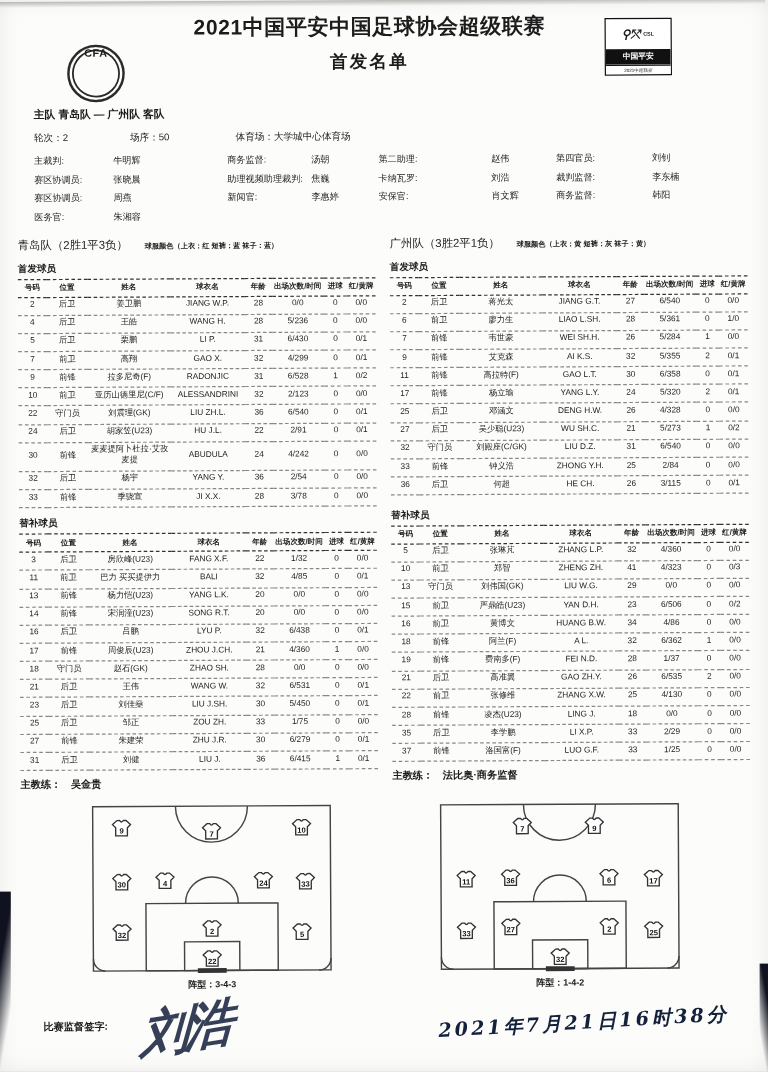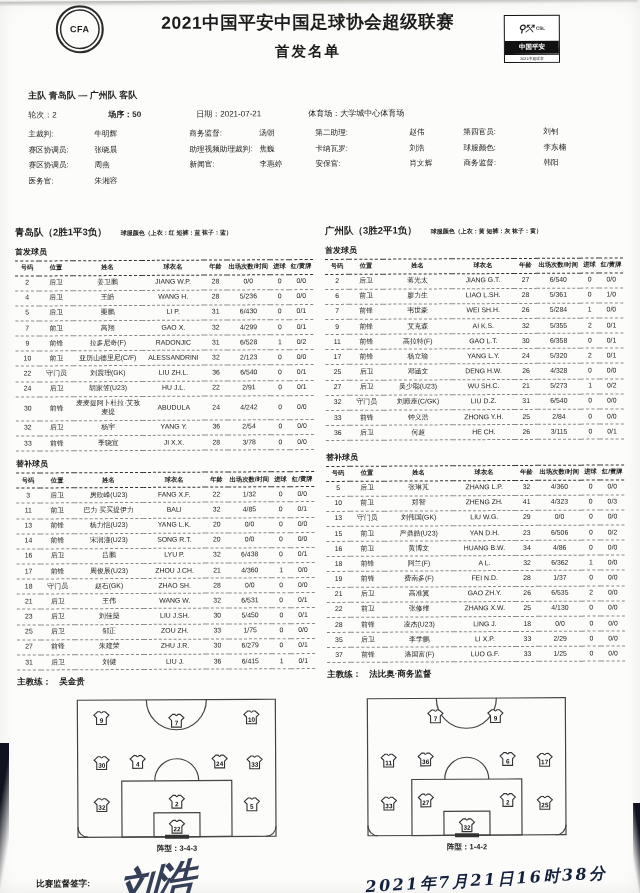--- a/index.html
+++ b/index.html
@@ -10,57 +10,57 @@
   }
   .sheet{
     position:absolute;inset:0;background:#fcfcfa;
     box-shadow:inset 0 0 18px rgba(0,0,0,.08);
   }
   .sheet-inner{position:absolute;inset:0;transform:rotate(-0.3deg);}
 
   
   .hdr{position:relative;height:86px;}
   .cfa-logo{
-    position:absolute;left:58px;top:4px;width:44px;height:44px;border-radius:50%;
-    border:2.5px solid #2a2a2a;display:flex;align-items:center;justify-content:center;
+    position:absolute;left:58px;top:36px;width:44px;height:44px;border-radius:50%;
+    border:2.5px solid #2a2a2a;display:flex;justify-content:center;
     box-shadow:inset 0 0 0 2px #fff, inset 0 0 0 3.5px #2a2a2a;
   }
   .cfa-logo span{font-size:9px;font-weight:bold;letter-spacing:.5px;}
   .titles{position:absolute;left:120px;right:140px;top:10px;text-align:center;}
   .title{font-size:17.5px;font-weight:bold;letter-spacing:.5px;}
   .subtitle{font-size:14.5px;font-weight:bold;margin-top:8px;letter-spacing:2px;}
   .csl-badge{
     position:absolute;right:78px;top:16px;width:54px;height:46px;border:1px solid #111;
     background:#fff;display:flex;flex-direction:column;overflow:hidden;
   }
   .csl-top{flex:1;display:flex;align-items:center;justify-content:center;gap:2px;}
   .csl-top .glyph{font-size:10px;font-weight:bold;transform:skewX(-12deg);}
   .csl-top .csl-txt{font-size:4.5px;font-weight:bold;}
   .csl-mid{background:#111;color:#fff;font-size:6.5px;font-weight:bold;text-align:center;padding:2px 0;}
   .csl-bot{font-size:3.8px;text-align:center;background:#fff;padding:1px 0;border-top:1px solid #111;}
 
   
   .teams-line{padding-left:30px;font-size:9px;font-weight:bold;margin-top:2px;}
   .info-row{display:flex;padding-left:30px;margin-top:7px;font-size:8px;}
   .info-row span{display:inline-block;}
-  .mi0{width:80px;} .mi1{width:88px;font-weight:bold;} .mi2{width:112px;} .mi3{width:118px;} .mi4{width:118px;} .mi5{flex:1;}
+  .mi0{width:80px;} .mi1{width:88px;} .mi2{width:112px;} .mi3{width:118px;} .mi4{width:118px;} .mi5{flex:1;}
 
   
   .officials{
     display:grid;grid-template-columns:66px 95px 70px 56px 94px 54px 80px 65px;
     padding-left:30px;margin-top:9px;font-size:7.6px;row-gap:5.5px;
   }
   .off-label{white-space:nowrap;}
   .off-value{white-space:nowrap;}
 
   
   .teams-area{display:flex;gap:12px;padding:0 16px;margin-top:12px;}
   .team-col{width:298px;}
   .team-head{display:flex;align-items:baseline;}
-  .team-name{font-weight:bold;font-size:9.5px;white-space:nowrap;margin-top:28px;}
+  .team-name{font-weight:normal;font-size:9.5px;white-space:nowrap;}
   .team-kit{font-size:6px;margin-left:14px;white-space:nowrap;font-weight:bold;}
   .sec-label{font-weight:bold;font-size:8px;margin:7px 0 3px;}
   table{width:100%;border-collapse:collapse;table-layout:fixed;}
   th{font-size:6.3px;border-top:1px dashed #333;border-bottom:1px dashed #333;padding:2.5px 0;white-space:nowrap;font-weight:bold;}
   td{font-size:6.9px;text-align:center;border-bottom:1px dashed #888;padding:2.6px 1px;line-height:1.3;word-break:break-all;}
   .starters-wrap{min-height:186px;}
   .subs-wrap{min-height:170px;}
   .coach-row{font-size:8.5px;font-weight:bold;margin-top:6px;}
   .coach-row .coach-name{margin-left:8px;}
 
@@ -112,40 +112,39 @@
       </div>
       <div class="csl-mid">中国平安</div>
       <div class="csl-bot">2021中超联赛</div>
     </div>
   </div>
 
   <div class="teams-line">主队 青岛队 — 广州队 客队</div>
   <div class="info-row">
     <span class="mi0">轮次：2</span>
     <span class="mi1">场序：50</span>
-    <span class="mi2">日期：2021-07-21</span>
     <span class="mi5">体育场：大学城中心体育场</span>
   </div>
 
   <div class="officials" id="officials">
         <div class="off-label">主裁判:</div>
         <div class="off-value">牛明辉</div>
         <div class="off-label">商务监督:</div>
         <div class="off-value">汤朝</div>
         <div class="off-label">第二助理:</div>
         <div class="off-value">赵伟</div>
         <div class="off-label">第四官员:</div>
         <div class="off-value">刘钊</div>
         <div class="off-label">赛区协调员:</div>
         <div class="off-value">张晓晨</div>
         <div class="off-label">助理视频助理裁判:</div>
         <div class="off-value">焦巍</div>
         <div class="off-label">卡纳瓦罗:</div>
         <div class="off-value">刘浩</div>
-        <div class="off-label">球服颜色:</div>
+        <div class="off-label">裁判监督:</div>
         <div class="off-value">李东楠</div>
         <div class="off-label">赛区协调员:</div>
         <div class="off-value">周燕</div>
         <div class="off-label">新闻官:</div>
         <div class="off-value">李惠婷</div>
         <div class="off-label">安保官:</div>
         <div class="off-value">肖文辉</div>
         <div class="off-label">商务监督:</div>
         <div class="off-value">韩阳</div>
         <div class="off-label">医务官:</div>

